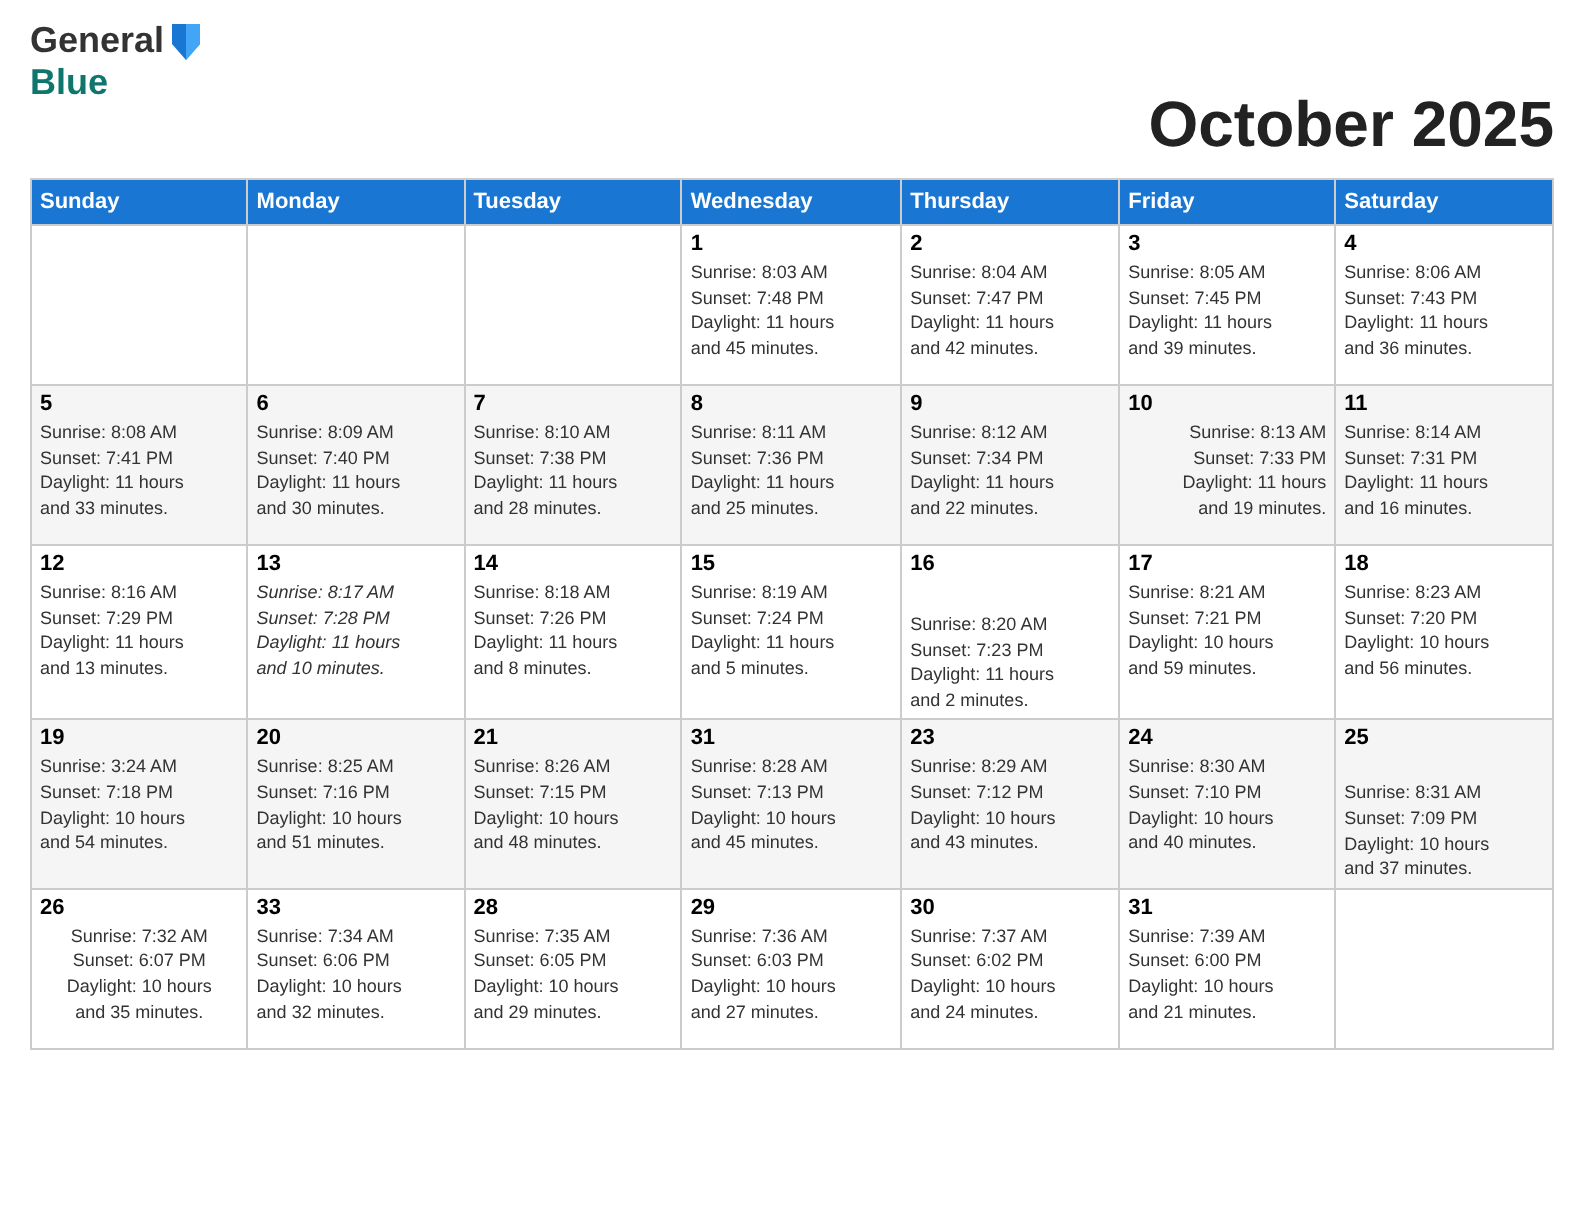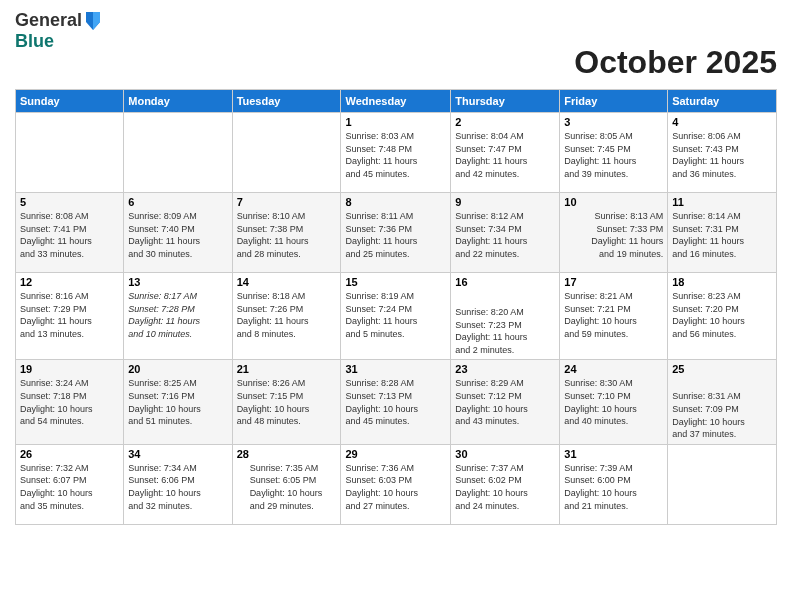--- a/index.html
+++ b/index.html
@@ -308,35 +308,35 @@
             <div class="day-number">25</div>
             <div class="day-info" style="white-space: pre-line; margin-top: 15px;">Sunrise: 8:31 AM
 Sunset: 7:09 PM
 Daylight: 10 hours
 and 37 minutes.</div>
           </td>
         </tr>
         <tr>
           <td>
             <div class="day-number">26</div>
-            <div class="day-info" style="white-space: pre-line;">Sunrise: 7:32 AM
+            <div class="day-info" style="white-space: pre-line; text-align: center;">Sunrise: 7:32 AM
 Sunset: 6:07 PM
 Daylight: 10 hours
 and 35 minutes.</div>
           </td>
           <td>
-            <div class="day-number">34</div>
+            <div class="day-number">33</div>
             <div class="day-info" style="white-space: pre-line;">Sunrise: 7:34 AM
 Sunset: 6:06 PM
 Daylight: 10 hours
 and 32 minutes.</div>
           </td>
           <td>
             <div class="day-number">28</div>
-            <div class="day-info" style="white-space: pre-line; margin-left: 13px;">Sunrise: 7:35 AM
+            <div class="day-info" style="white-space: pre-line;">Sunrise: 7:35 AM
 Sunset: 6:05 PM
 Daylight: 10 hours
 and 29 minutes.</div>
           </td>
           <td>
             <div class="day-number">29</div>
             <div class="day-info" style="white-space: pre-line;">Sunrise: 7:36 AM
 Sunset: 6:03 PM
 Daylight: 10 hours
 and 27 minutes.</div>

